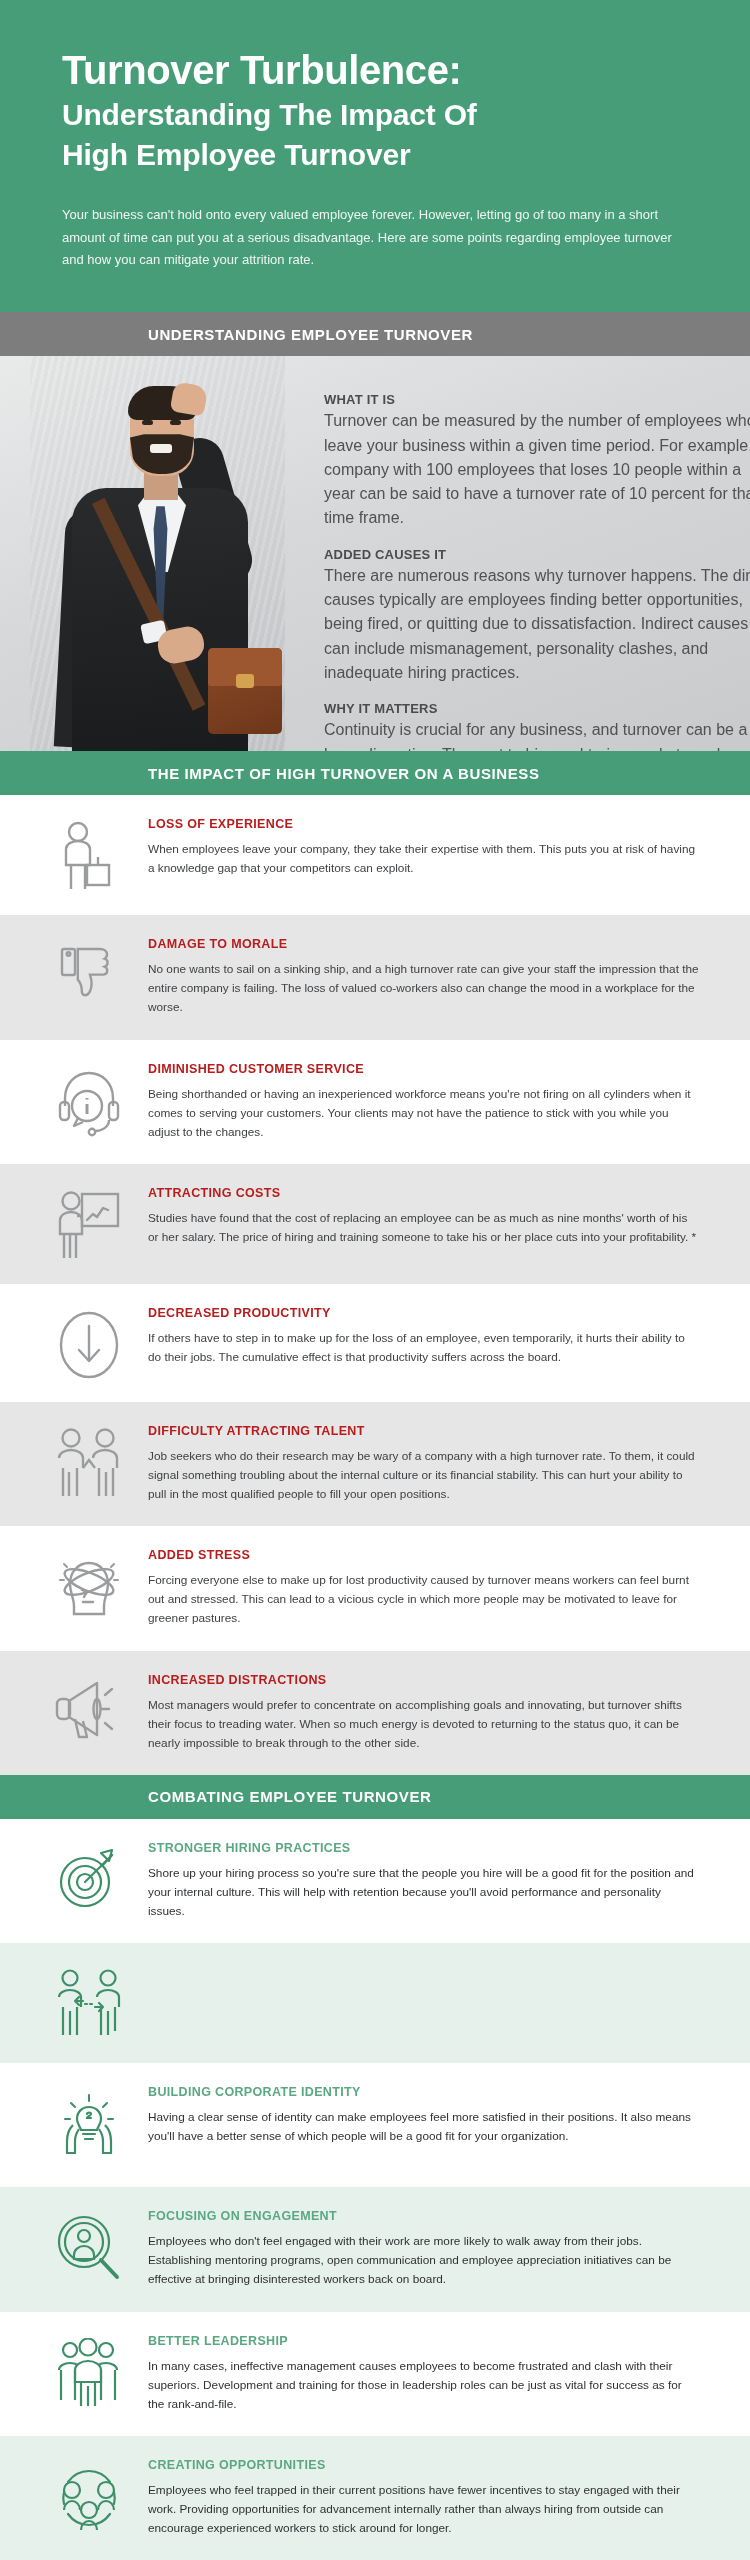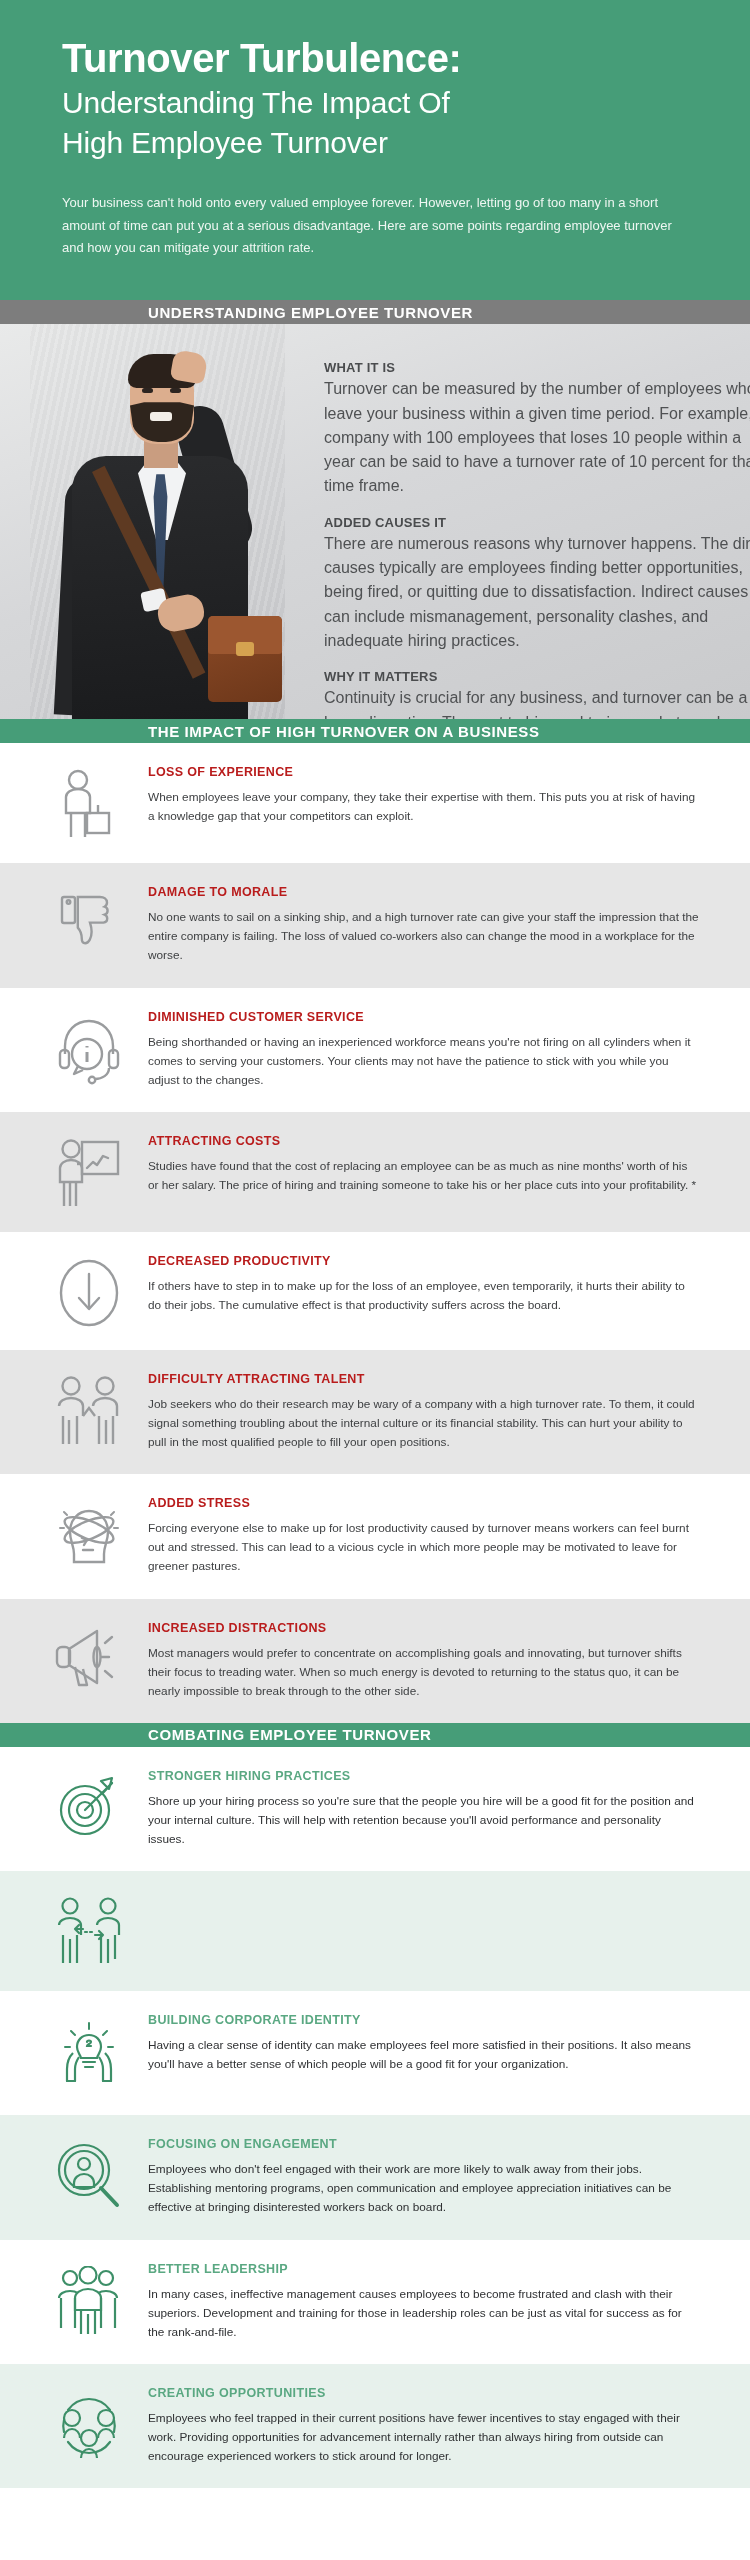--- a/index.html
+++ b/index.html
@@ -12,49 +12,49 @@
     width: 750px;
     height: 2560px;
     position: relative;
     overflow: hidden;
     background: #ffffff;
   }
 
   
   .hero {
     background: #469d78;
-    padding: 36px 62px 40px 62px;
+    padding: 48px 62px 40px 62px;
   }
   .hero-title {
     color: #ffffff;
     font-size: 40px;
     font-weight: bold;
     line-height: 1.12;
     letter-spacing: -0.4px;
   }
   .hero-subtitle {
     color: #ffffff;
     font-size: 30px;
-    font-weight: 400;
+    font-weight: 700;
     line-height: 1.22;
     margin-top: 4px;
     letter-spacing: -0.2px;
   }
   .hero-intro {
     color: #eef7f2;
     font-size: 13px;
     line-height: 1.75;
     margin-top: 30px;
     max-width: 640px;
   }
 
   
   .banner {
     width: 100%;
-    height: 24px;
+    height: 44px;
     display: flex;
     align-items: center;
     padding-left: 148px;
   }
   .banner-gray { background: #7d7d7d; }
   .banner-green { background: #469d78; }
   .banner-green-left { background: #469d78; padding-left: 148px; }
   .banner-text {
     color: #ffffff;
     font-size: 15px;

